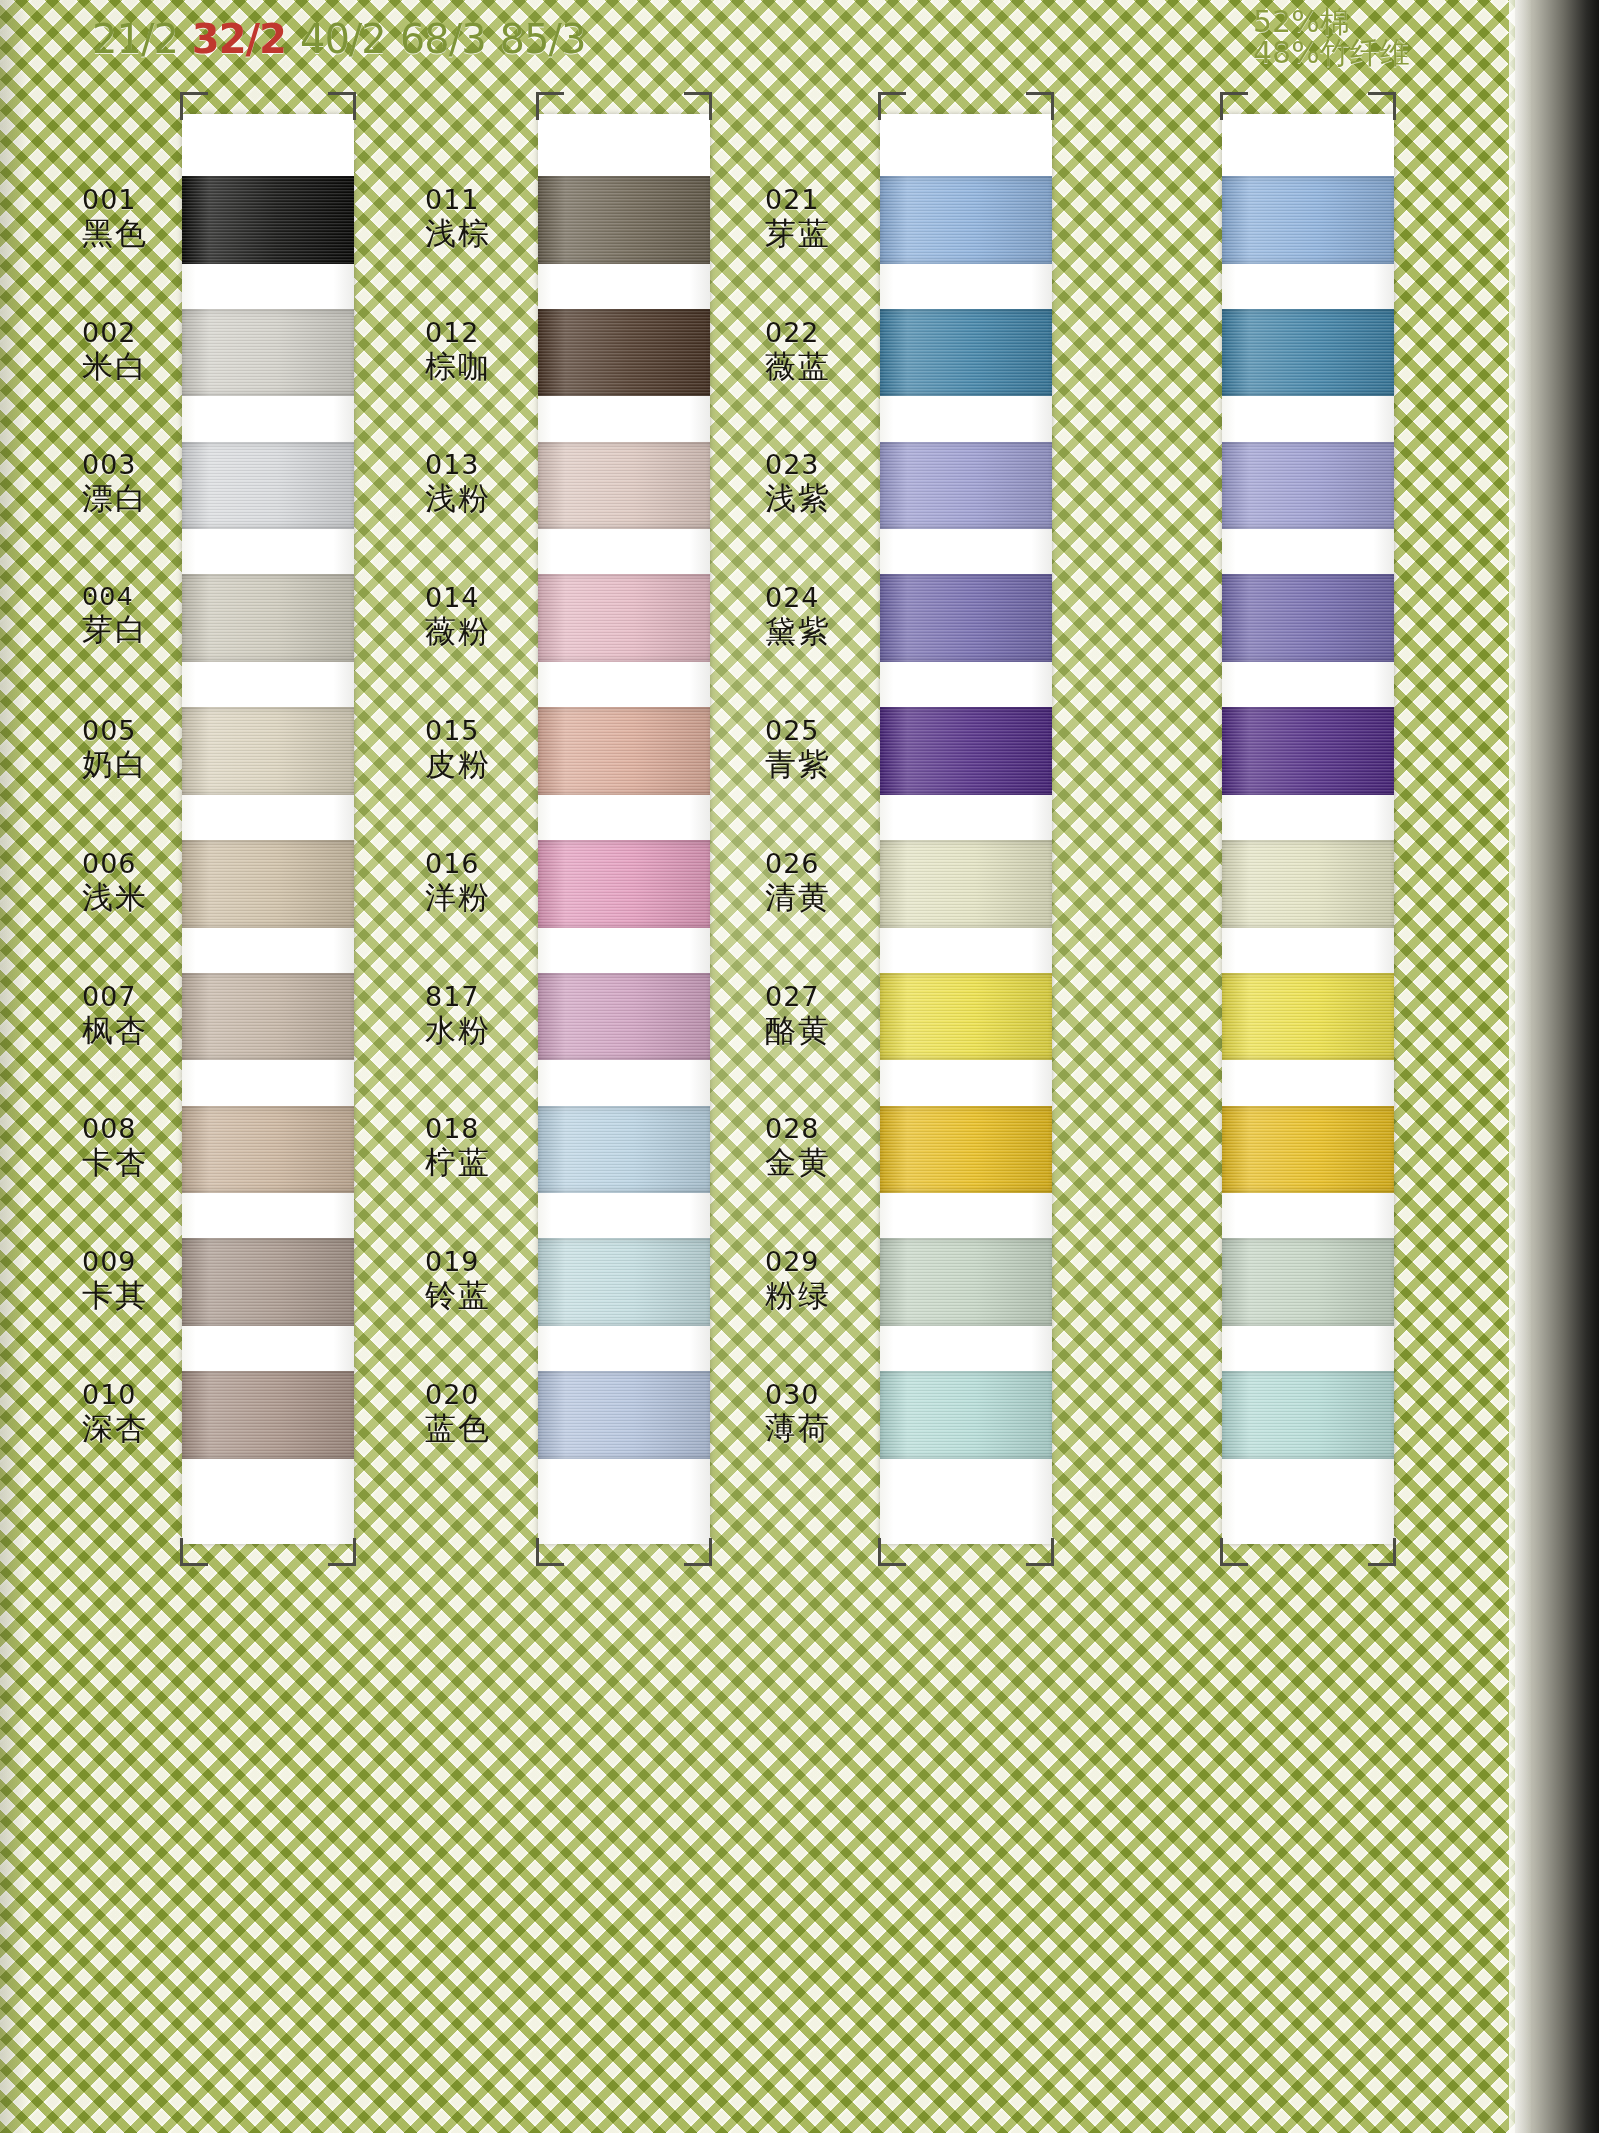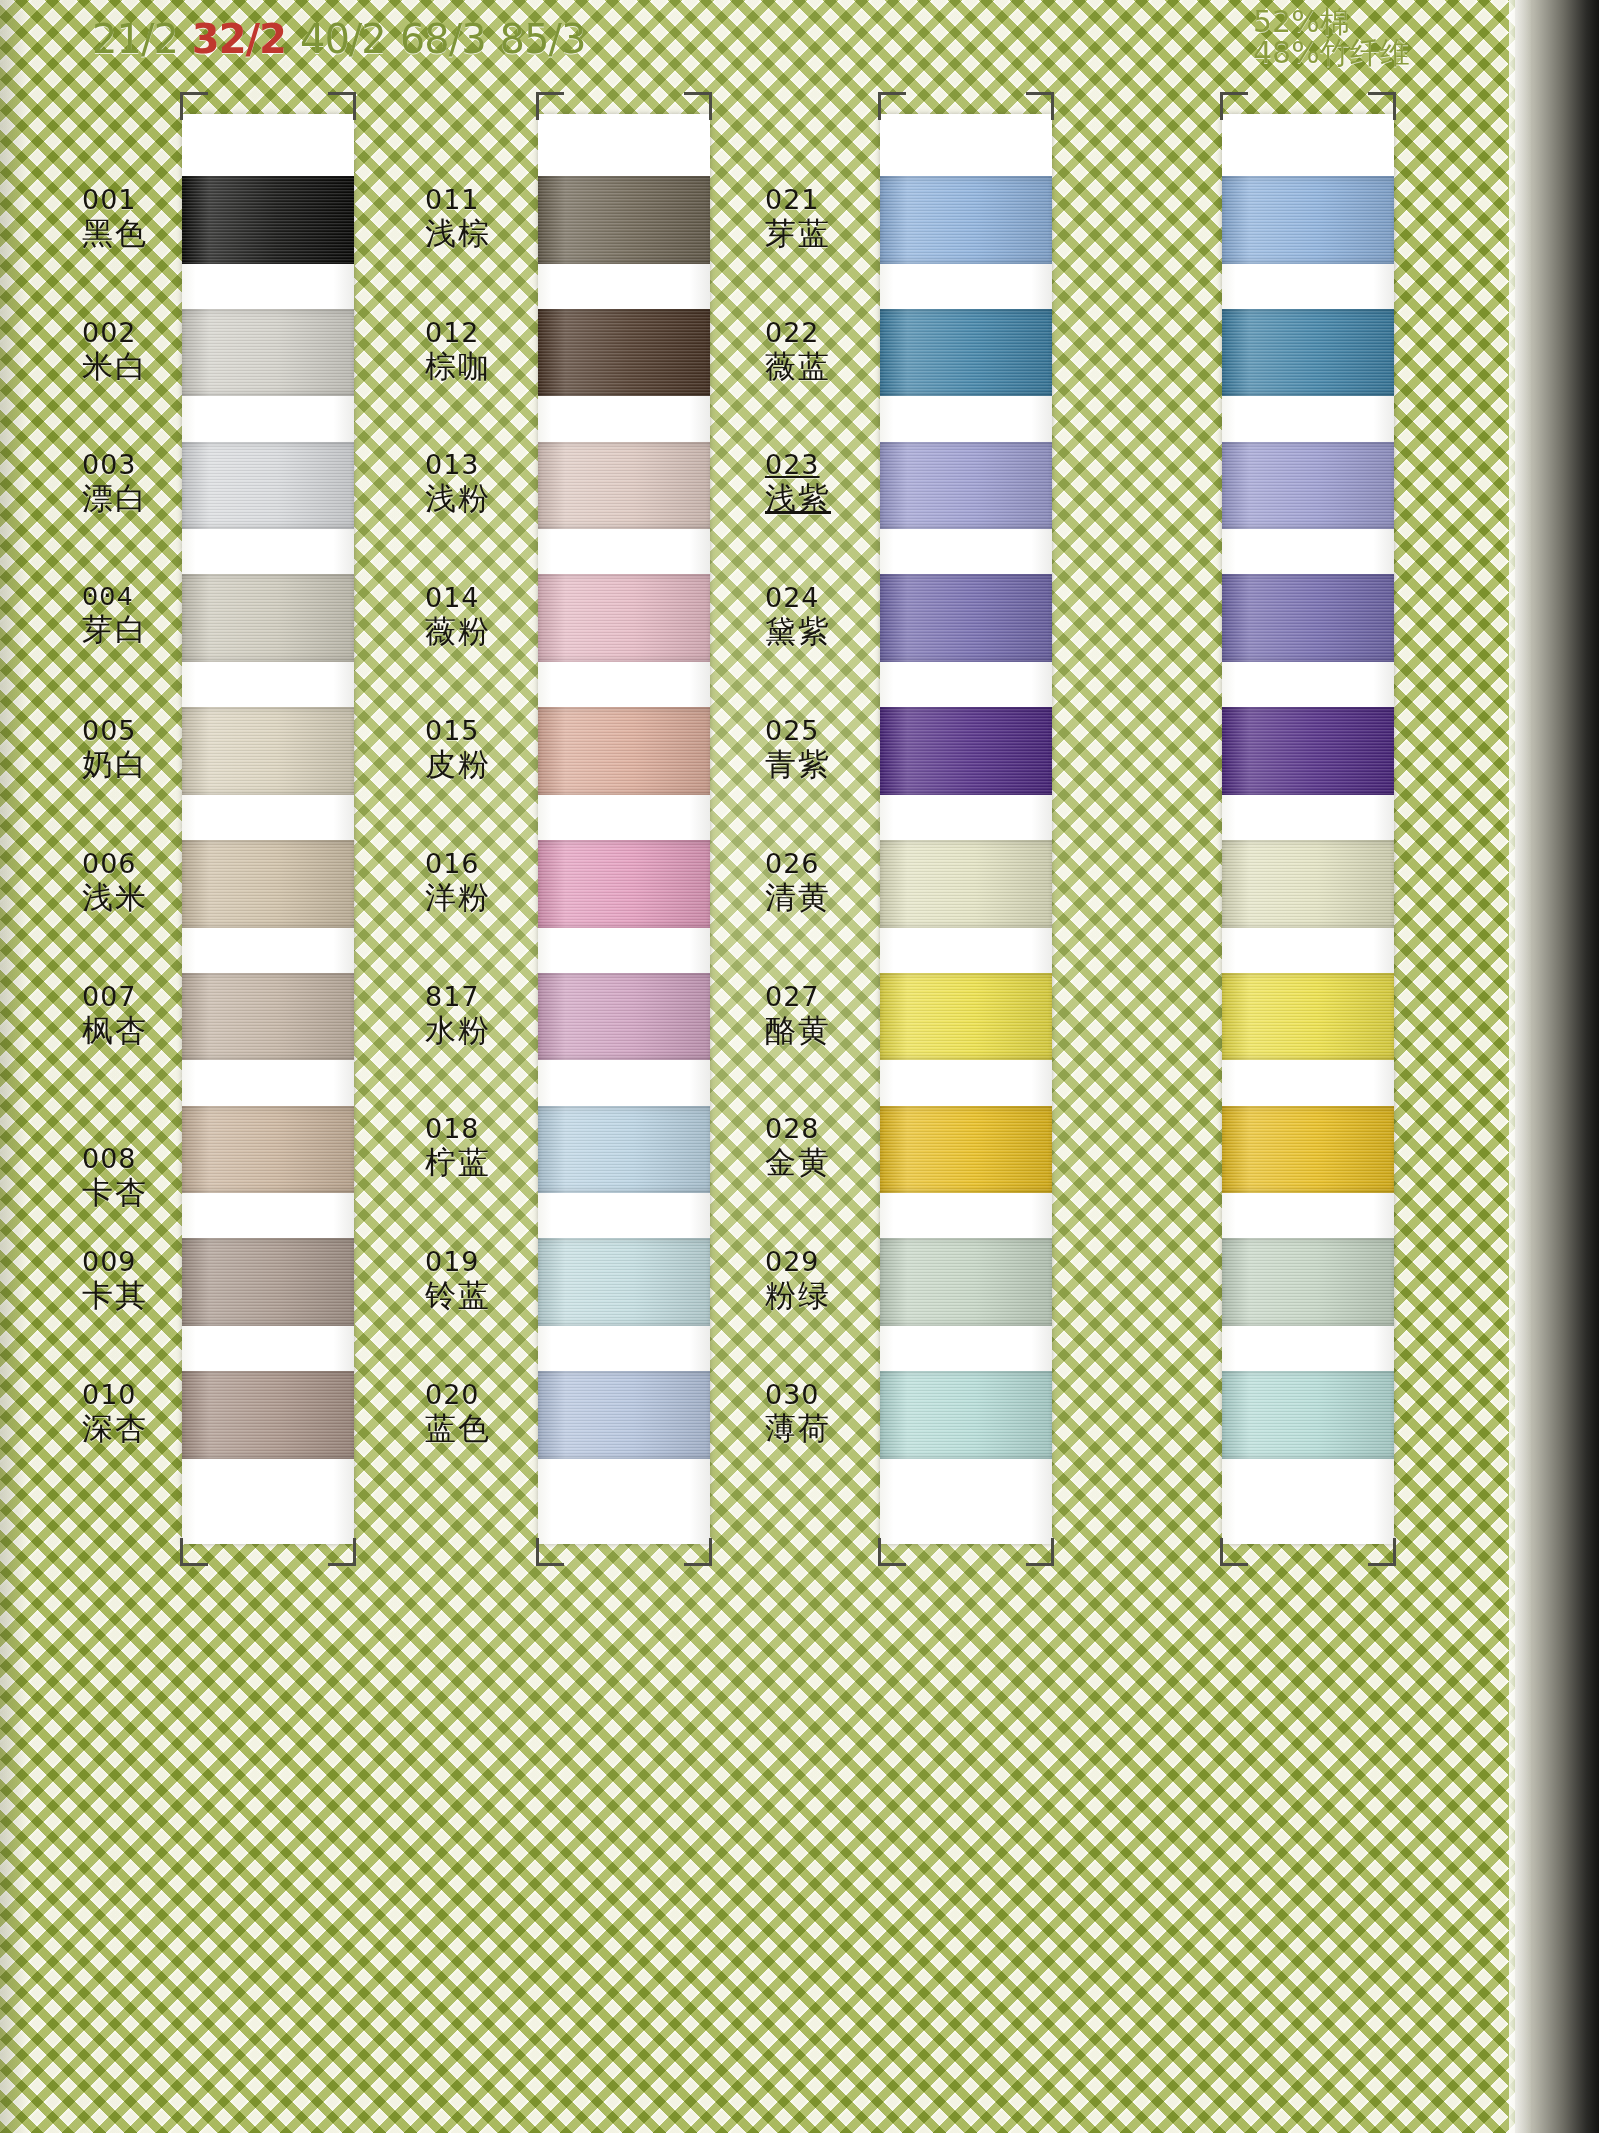--- a/index.html
+++ b/index.html
@@ -207,21 +207,21 @@
       <span class="name">奶白</span>
     </div>
     <div class="lbl" style="left: 82px; top: 847.824px;">
       <span class="code">006</span>
       <span class="name">浅米</span>
     </div>
     <div class="lbl" style="left: 82px; top: 980.624px;">
       <span class="code">007</span>
       <span class="name">枫杏</span>
     </div>
-    <div class="lbl" style="left: 82px; top: 1113.42px; margin-top: 30px;">
+    <div class="lbl" style="left: 82px; top: 1113.42px;">
       <span class="code">008</span>
       <span class="name">卡杏</span>
     </div>
     <div class="lbl" style="left: 82px; top: 1246.22px;">
       <span class="code">009</span>
       <span class="name">卡其</span>
     </div>
     <div class="lbl" style="left: 82px; top: 1379.02px;">
       <span class="code">010</span>
       <span class="name">深杏</span>
@@ -267,21 +267,21 @@
       <span class="name">蓝色</span>
     </div>
     <div class="lbl" style="left: 765px; top: 183.824px;">
       <span class="code">021</span>
       <span class="name">芽蓝</span>
     </div>
     <div class="lbl" style="left: 765px; top: 316.624px;">
       <span class="code">022</span>
       <span class="name">薇蓝</span>
     </div>
-    <div class="lbl" style="left: 765px; top: 449.424px; text-decoration: underline;">
+    <div class="lbl" style="left: 765px; top: 449.424px;">
       <span class="code">023</span>
       <span class="name">浅紫</span>
     </div>
     <div class="lbl" style="left: 765px; top: 582.224px;">
       <span class="code">024</span>
       <span class="name">黛紫</span>
     </div>
     <div class="lbl" style="left: 765px; top: 715.024px;">
       <span class="code">025</span>
       <span class="name">青紫</span>

